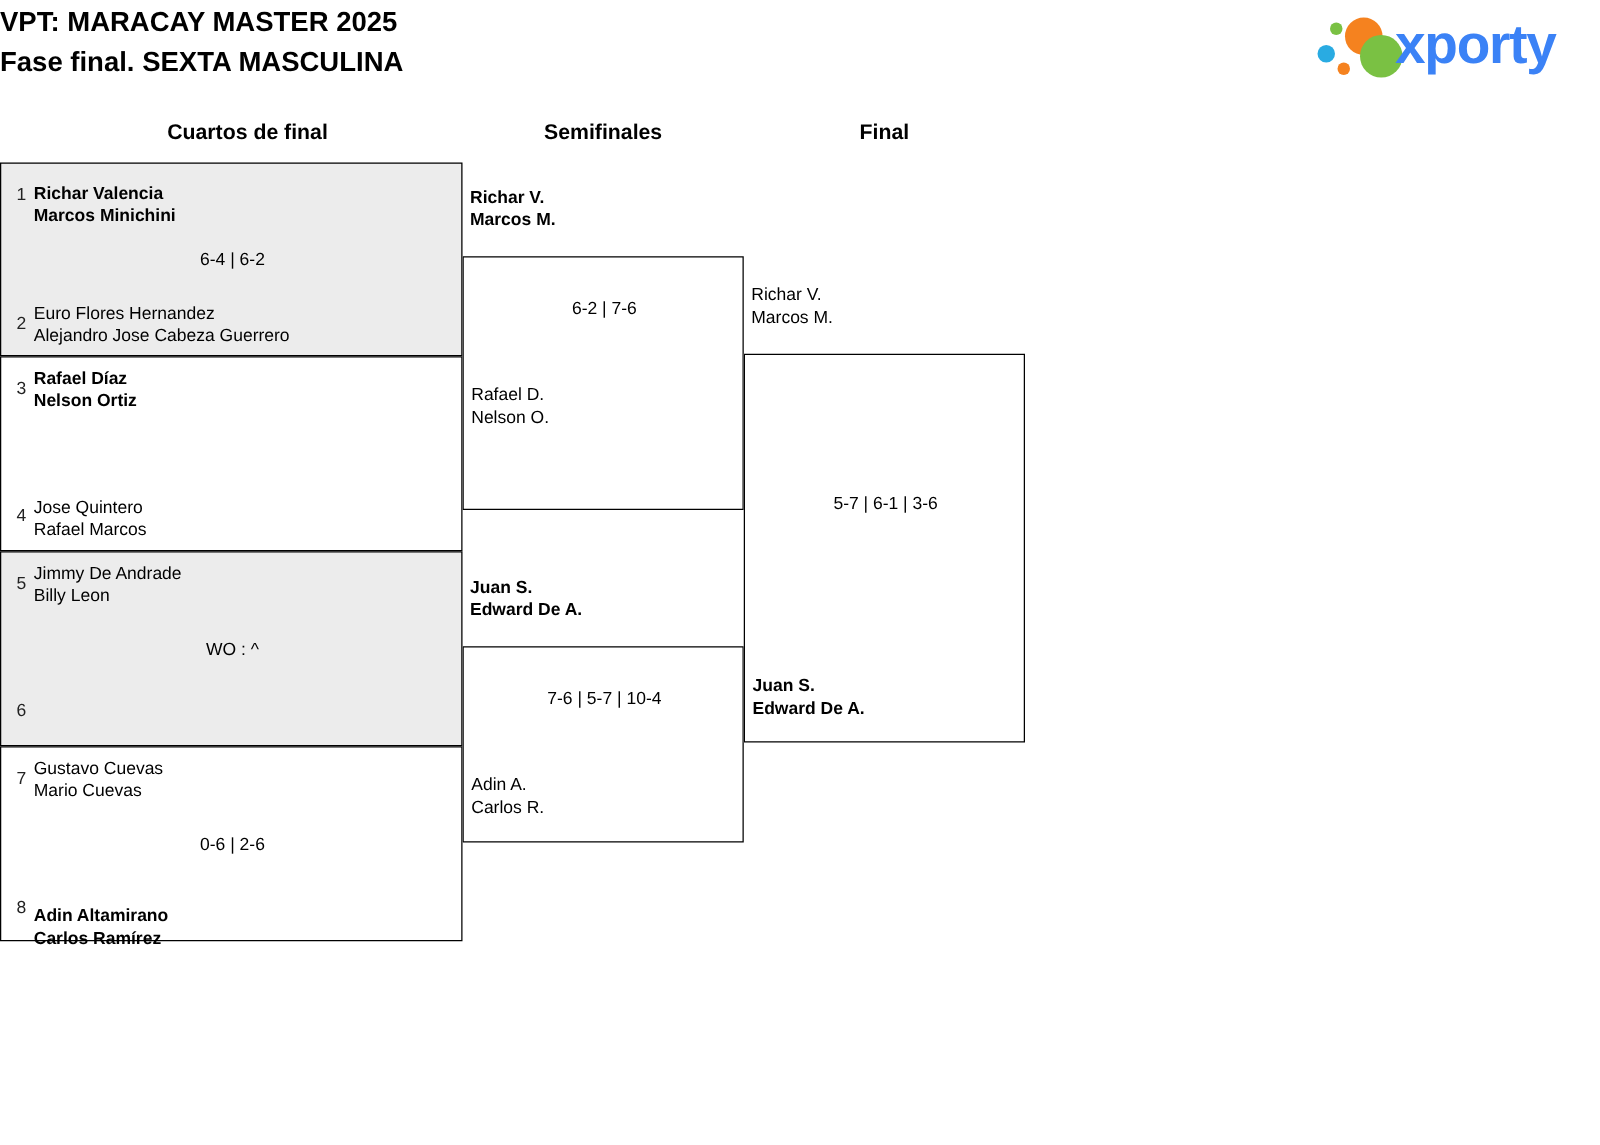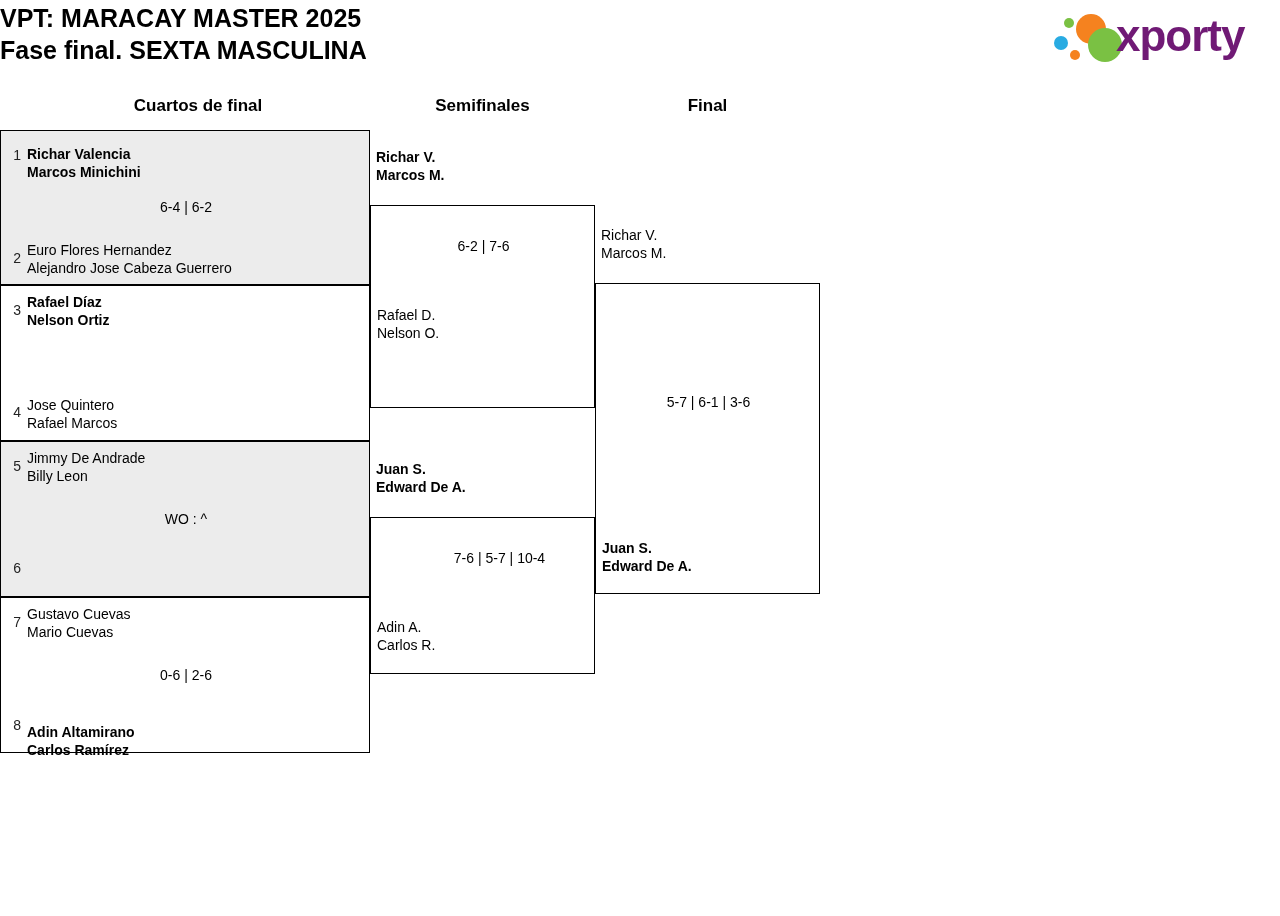--- a/index.html
+++ b/index.html
@@ -20,39 +20,39 @@
   #header {
     position: absolute;
     left: 0; top: 0;
     width: 1280px;
     height: 76px;
   }
   #title-block {
     position: absolute;
     left: 0; top: 2px;
     font-weight: bold;
-    font-size: 25px;
+    font-size: 22px;
     line-height: 32px;
     letter-spacing: 0px;
   }
   #title-line1, #title-line2 { display: block; white-space: nowrap; }
 
   
   #logo {
     position: absolute;
     right: 6px; top: 6px;
     width: 226px; height: 60px;
   }
   .dot { position: absolute; border-radius: 50%; }
   #logo-text {
     position: absolute;
     left: 68px; top: 6px;
     font-size: 44px;
     font-weight: bold;
-    color: #701a75;
+    color: #3b82f6;
     letter-spacing: -1px;
     line-height: 48px;
   }
 
   
   .round-title {
     position: absolute;
     font-size: 17px;
     font-weight: bold;
     text-align: center;
@@ -187,21 +187,21 @@
     <span class="p">Nelson O.</span>
   </span>
 </div>
 
 <span class="players bold" style="position:absolute; left:376px; top:460px;">
   <span class="p">Juan S.</span>
   <span class="p">Edward De A.</span>
 </span>
 
 <div class="box col1" style="top:517px; height:157px;">
-  <span class="score" style="top:32px; left:0; width:225px;padding-left:16px;">7-6 | 5-7 | 10-4</span>
+  <span class="score" style="top:32px; left:0; width:225px;">7-6 | 5-7 | 10-4</span>
   <span class="players" style="top:100px; left:6px;">
     <span class="p">Adin A.</span>
     <span class="p">Carlos R.</span>
   </span>
 </div>
 
 <span class="players" style="position:absolute; left:601px; top:226px;">
   <span class="p">Richar V.</span>
   <span class="p">Marcos M.</span>
 </span>

